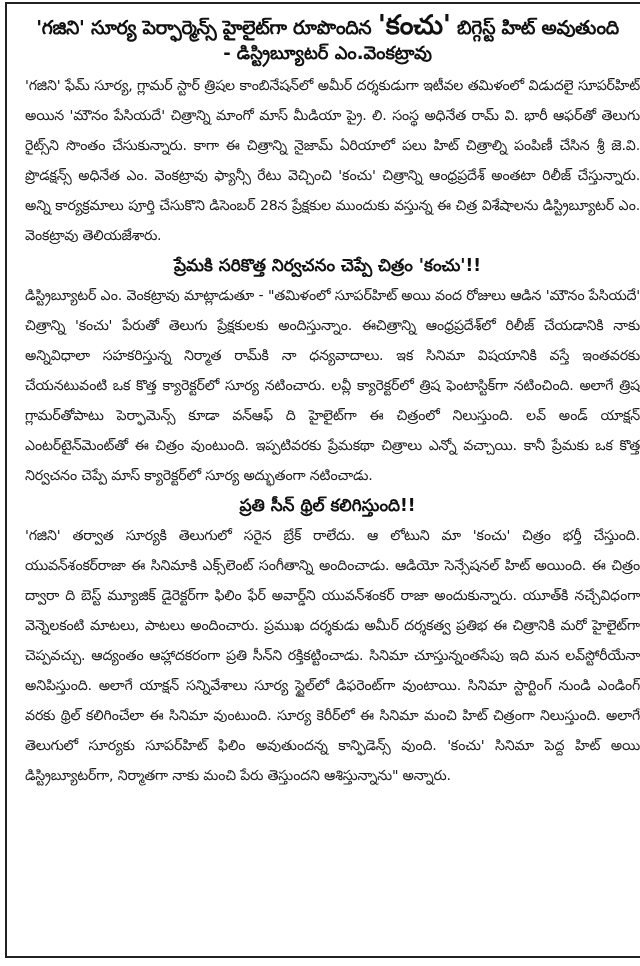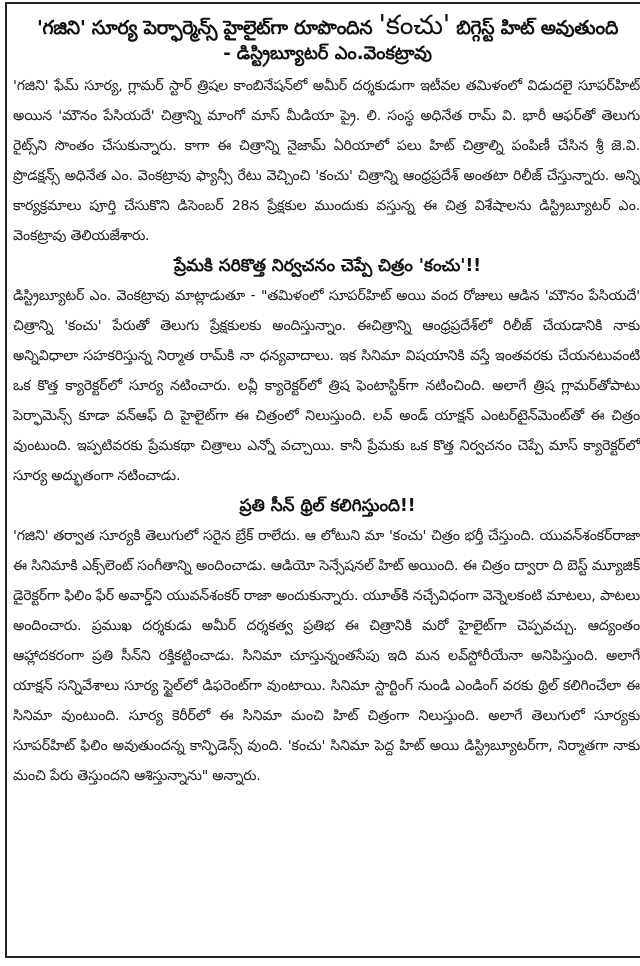--- a/index.html
+++ b/index.html
@@ -6,28 +6,28 @@
     body { width: 640px; height: 966px; overflow: hidden; position: relative; }
     .frame {
       position: absolute; left: 5px; top: 2px; width: 645px; height: 956px;
       border: 2px solid #222; box-sizing: border-box; background: #fff;
     }
     .headline {
       text-align: center; font-family: "DejaVu Sans", sans-serif; font-weight: bold;
       color: #111; font-size: 19px; line-height: 26px; margin: 8px 6px 0 6px;
       letter-spacing: -0.3px;
     }
-    .headline .big { font-size: 27px; font-weight: 400; }
+    .headline .big { font-size: 27px; font-weight: 700; }
     .byline {
       text-align: center; font-family: "DejaVu Sans", sans-serif; font-weight: bold;
       color: #111; font-size: 18px; line-height: 26px; margin: 0 6px 4px 6px;
     }
     .para {
       font-family: "DejaVu Sans", sans-serif; color: #1a1a1a; font-size: 14.2px;
-      line-height: 30px; margin: 0 8px 0 6px; text-align: justify;
+      line-height: 30px; margin: 0 8px 0 18px; text-align: justify;
       text-align-last: left; letter-spacing: -0.2px;
     }
     .subhead {
       text-align: center; font-family: "DejaVu Sans", sans-serif; font-weight: bold;
       color: #111; font-size: 17px; line-height: 30px; margin: 0 6px;
     }
   </style>
 </head>
 <body>
 

